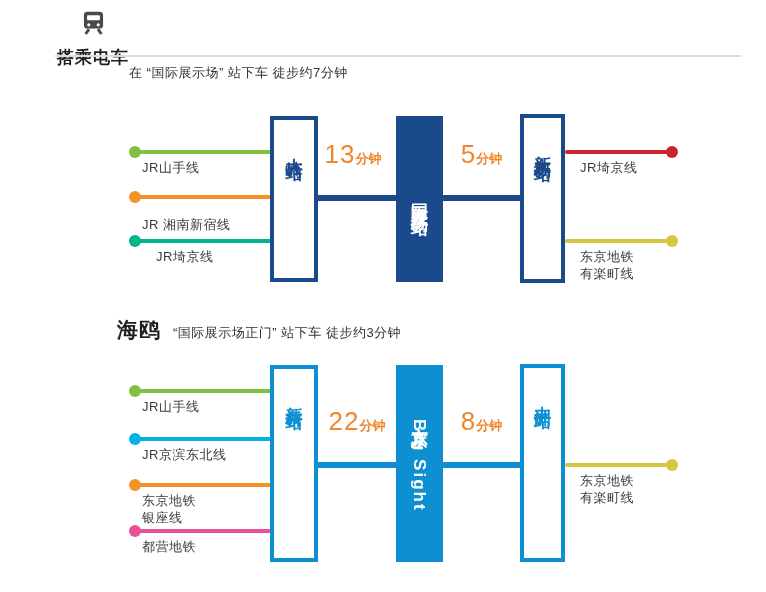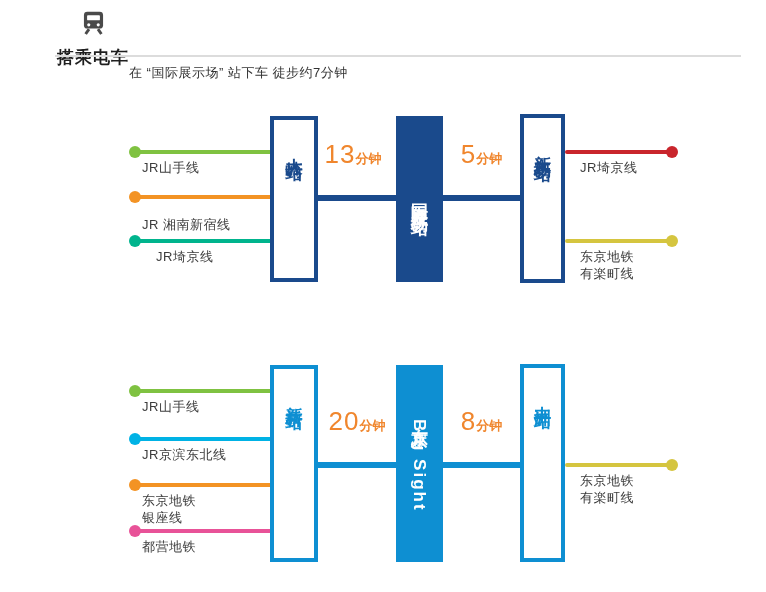--- a/index.html
+++ b/index.html
@@ -103,30 +103,34 @@
         <div>JR埼京线</div>
       </div>
       <div class="bar" style="left: 565px; top: 239px; width: 107px; background: rgb(213, 197, 63);"></div>
       <div class="dot" style="left: 666px; top: 235px; background: rgb(213, 197, 63);"></div>
       <div class="line-label" style="left: 580px; top: 248px;">
         <div>东京地铁</div>
         <div>有楽町线</div>
       </div>
     </div>
 
+  <div class="sec-title" style="left:117px;top:316px;">
+    <span class="big">海鸥</span>
+    <span class="sub">“国际展示场正门” 站下车 徒步约3分钟</span>
+  </div>
 
   <div class="diagram">
     <div class="connect" style="left: 300px; top: 462px; width: 240px; background: rgb(14, 143, 210);"></div>
 
     <div class="station outline top-align themed-border" style="left: 270px; top: 365px; width: 48px; height: 197px; border-color: rgb(14, 143, 210);">
       <span class="vtext themed-text" style="color: rgb(14, 143, 210);">新桥站</span>
     </div>
 
     <div class="time" style="left:318px;top:406px;width:78px;">
-      <span class="t-num time-col" style="color: rgb(240, 134, 45);">20</span>
+      <span class="t-num time-col" style="color: rgb(240, 134, 45);">22</span>
         <span class="t-unit time-col" style="color: rgb(240, 134, 45);">分钟</span>
     </div>
 
     <div class="station center themed-fill" style="left: 396px; top: 365px; width: 47px; height: 197px; background: rgb(14, 143, 210);">
       <span class="vtext" style="color:#fff;letter-spacing:2px;">东京Big Sight</span>
     </div>
 
     <div class="time" style="left:443px;top:406px;width:77px;">
       <span class="t-num time-col" style="color: rgb(240, 134, 45);">8</span>
         <span class="t-unit time-col" style="color: rgb(240, 134, 45);">分钟</span>

